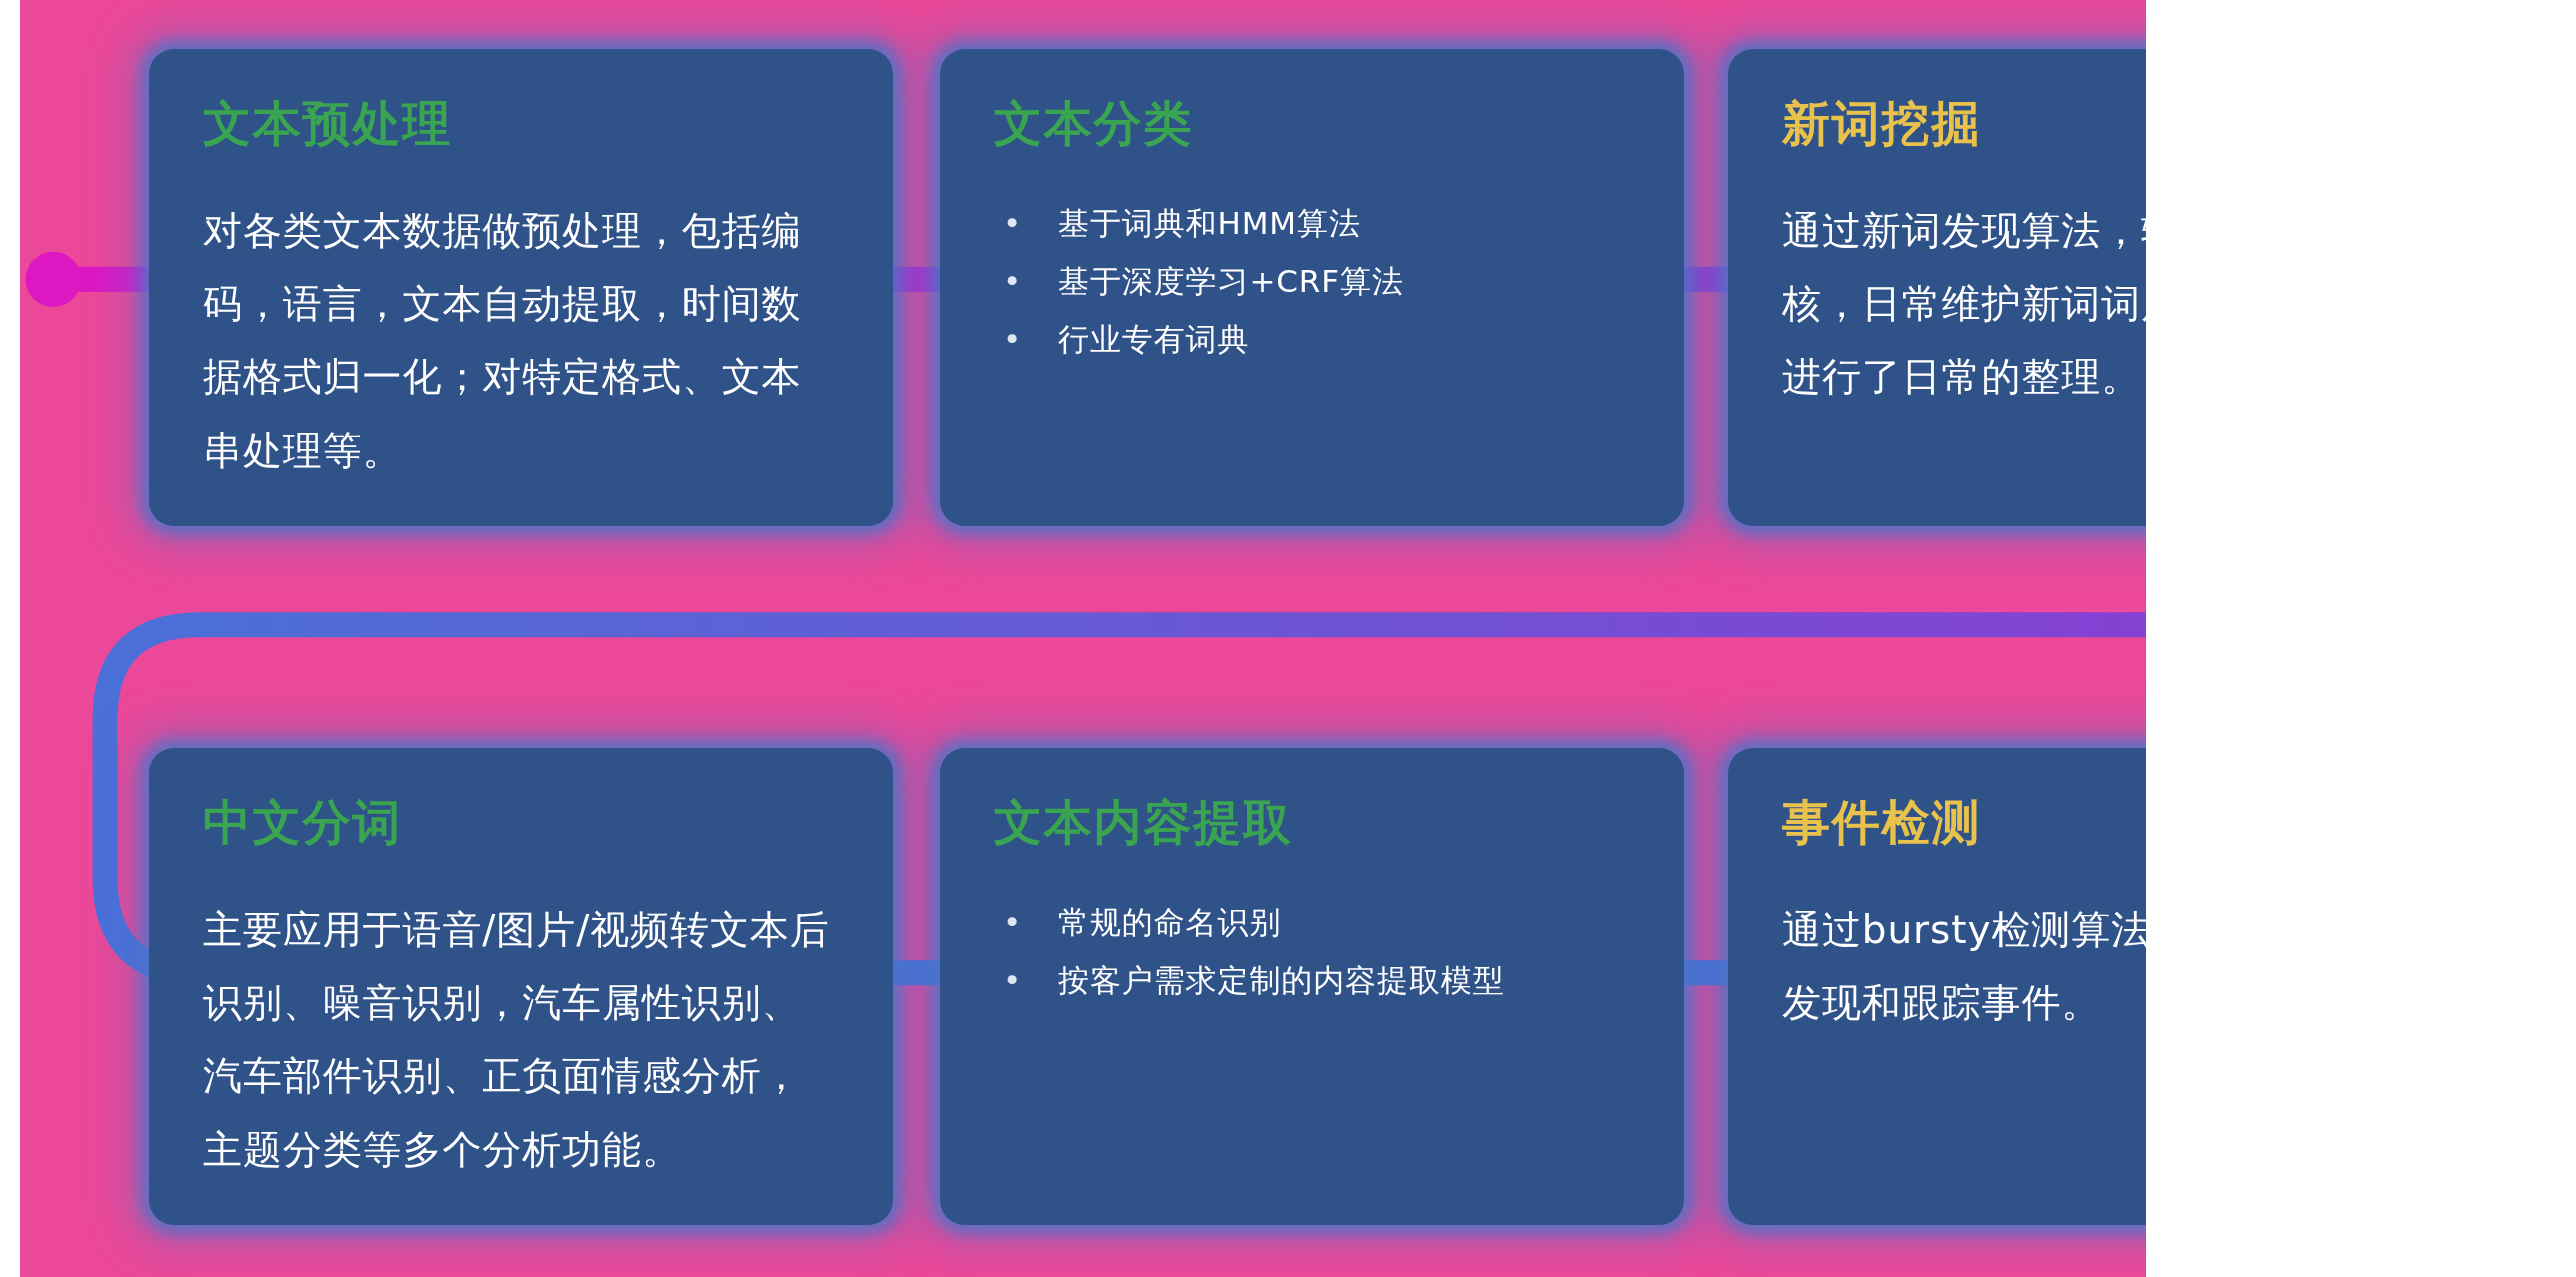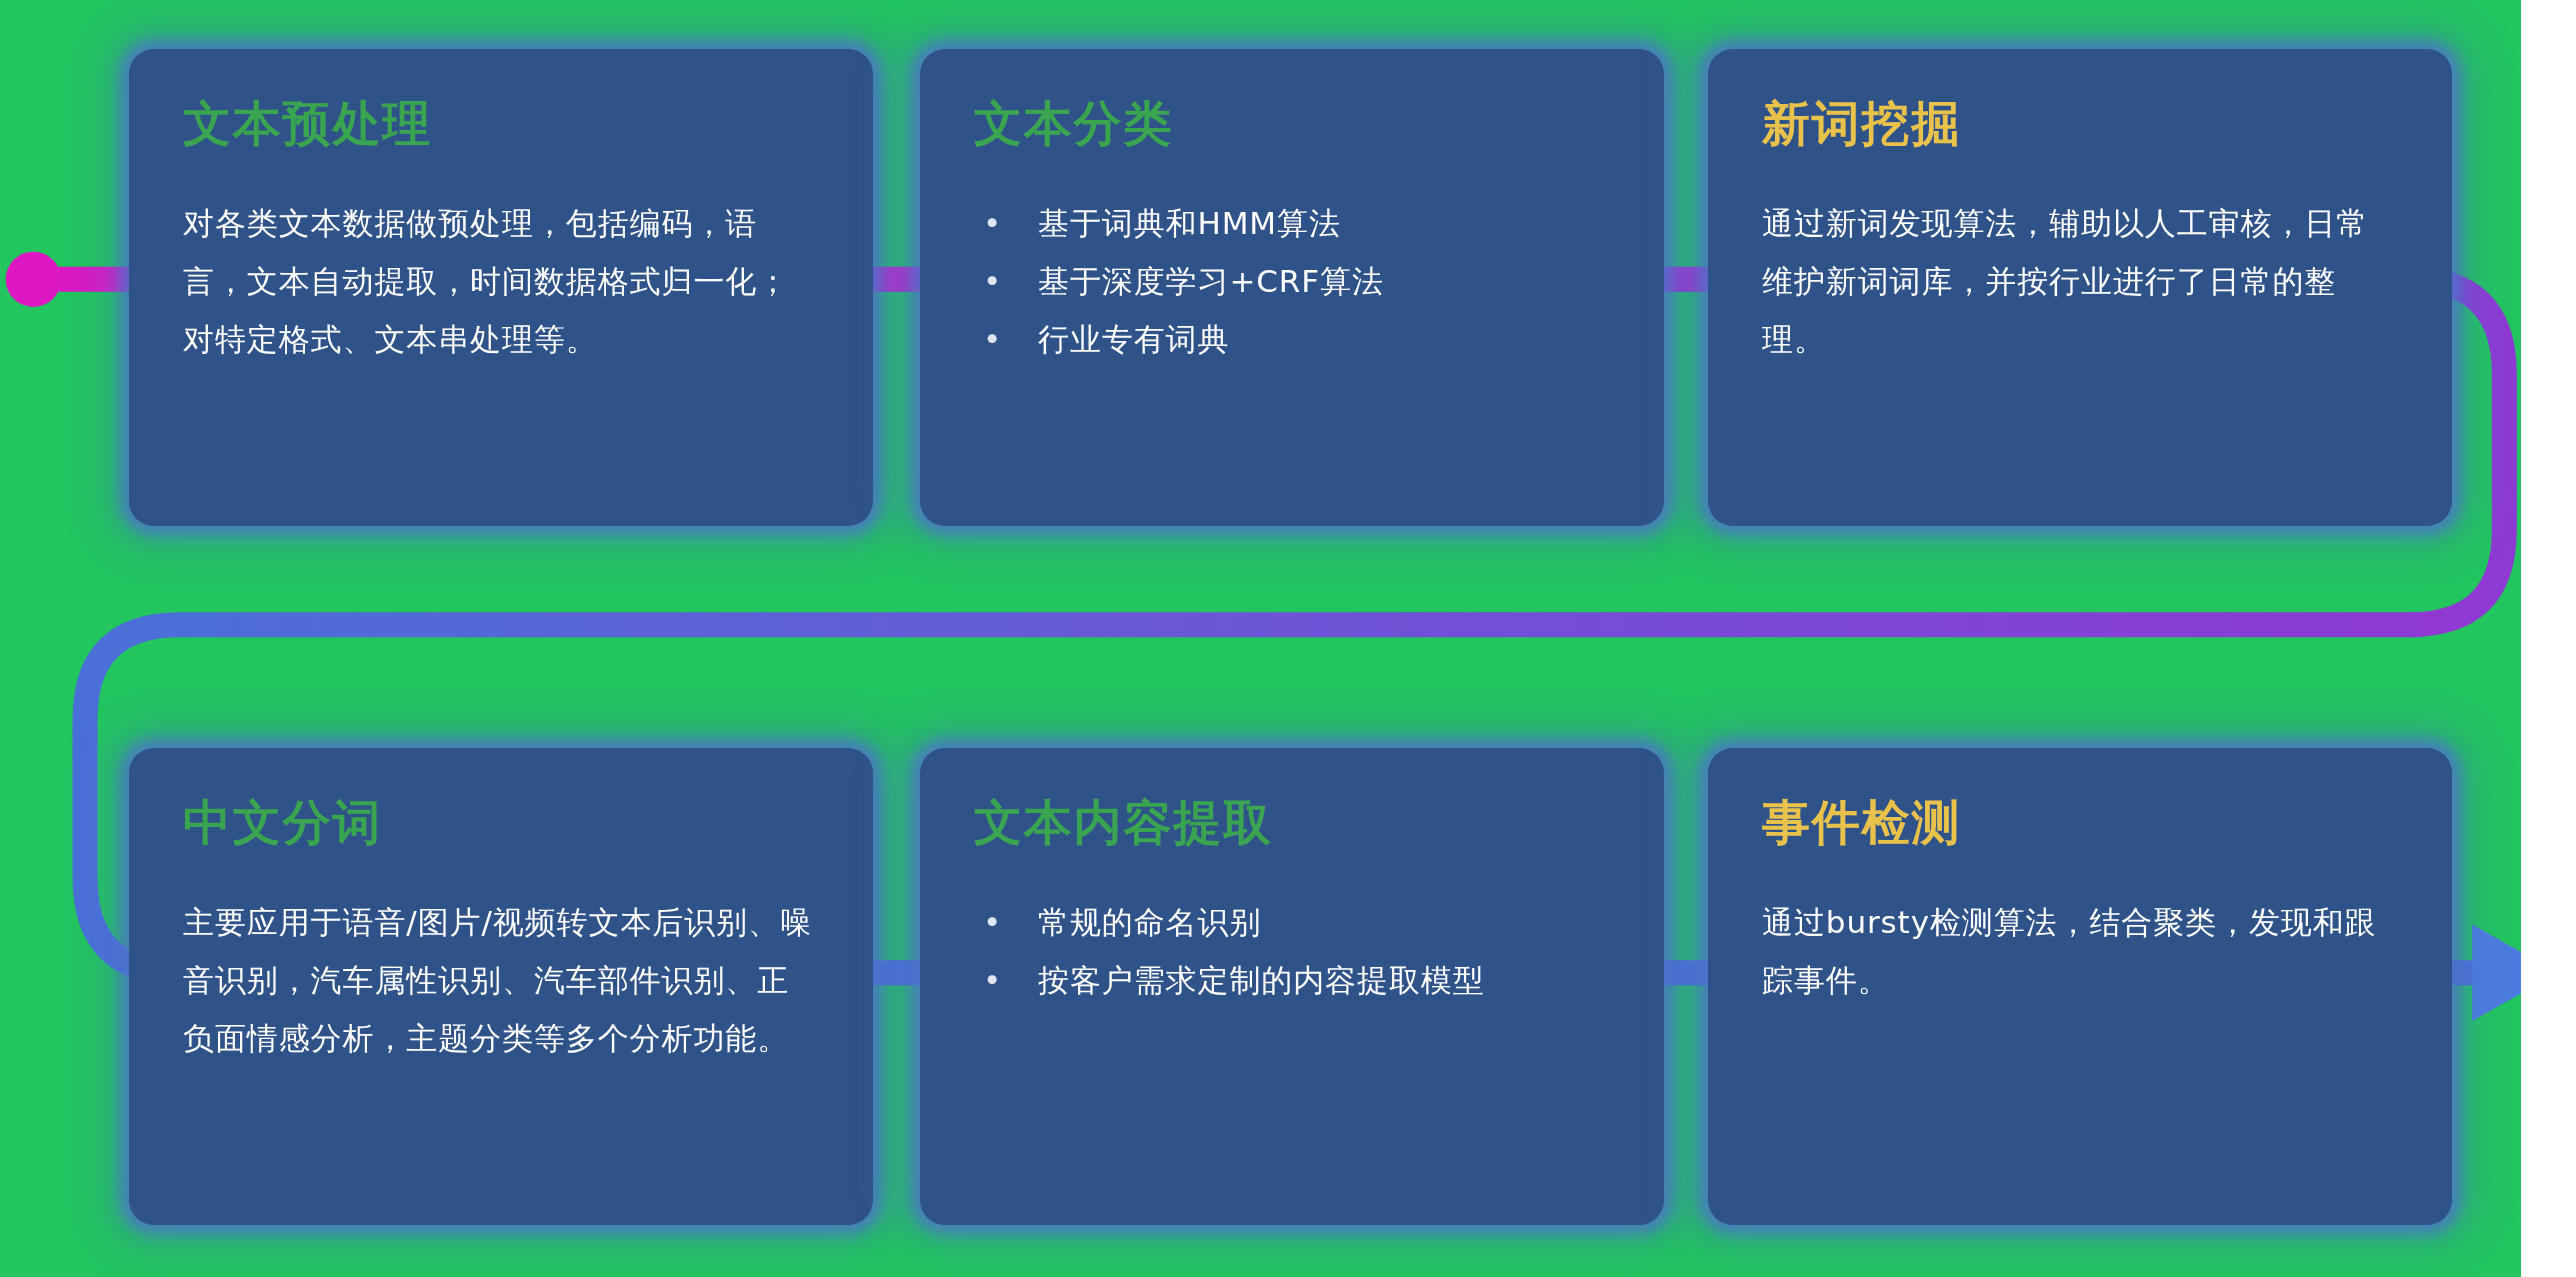--- a/index.html
+++ b/index.html
@@ -1,24 +1,25 @@
 <!DOCTYPE html>
 <html style="font-size:14.3px"><head>
 <meta charset="utf-8">
 <style>
   * { margin: 0; padding: 0; box-sizing: border-box; }
   html, body { background: #ffffff; }
   body { font-family: "DejaVu Sans", "Liberation Sans", sans-serif; }
 
   .canvas {
     position: relative;
-    width: 2521px;
+    width: 2126px;
     height: 1277px;
-    background: #22c55e;
+    background: #ec4899;
     overflow: hidden;
+    margin-left: 20px;
   }
 
   .flow-svg {
     position: absolute;
     left: 0; top: 0;
     width: 2576px; height: 1277px;
     z-index: 1;
   }
   .pipe {
     fill: none;
@@ -47,21 +48,21 @@
   .card-title {
     font-size: 48px;
     font-weight: 700;
     letter-spacing: 1.8px;
     margin-bottom: 41px;
     line-height: 1.2;
   }
 
   .card-body {
     color: #ffffff;
-    font-size: 31px;
+    font-size: 39px;
     line-height: 1.88;
     letter-spacing: 0.9px;
   }
 
   .bullets {
     list-style: none;
     margin-top: 7.1px;
   }
   .bullets li {
     position: relative;

